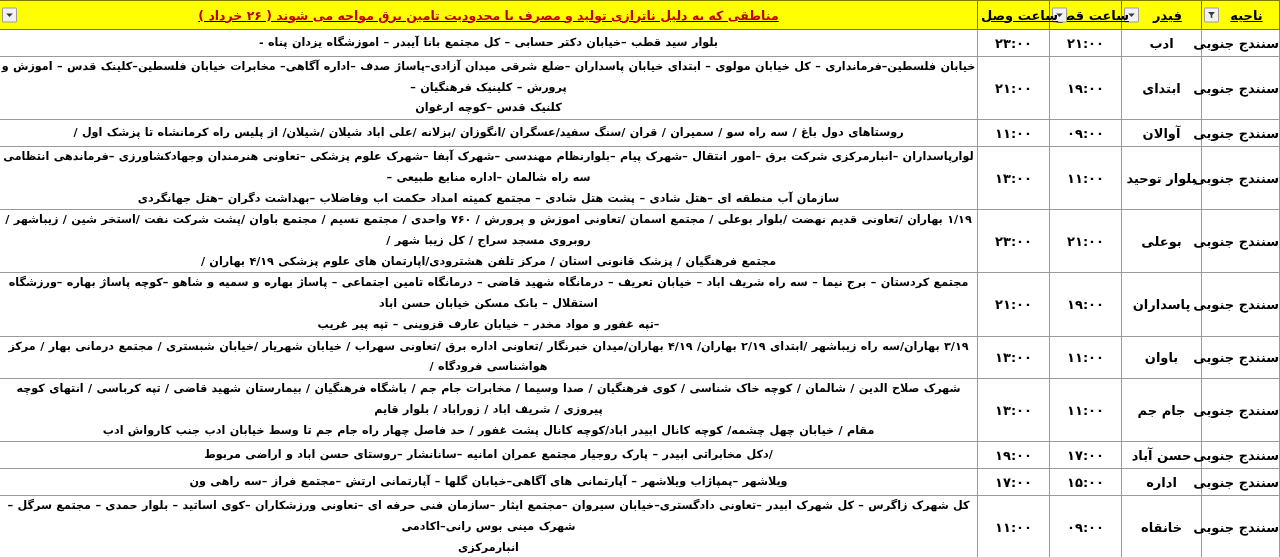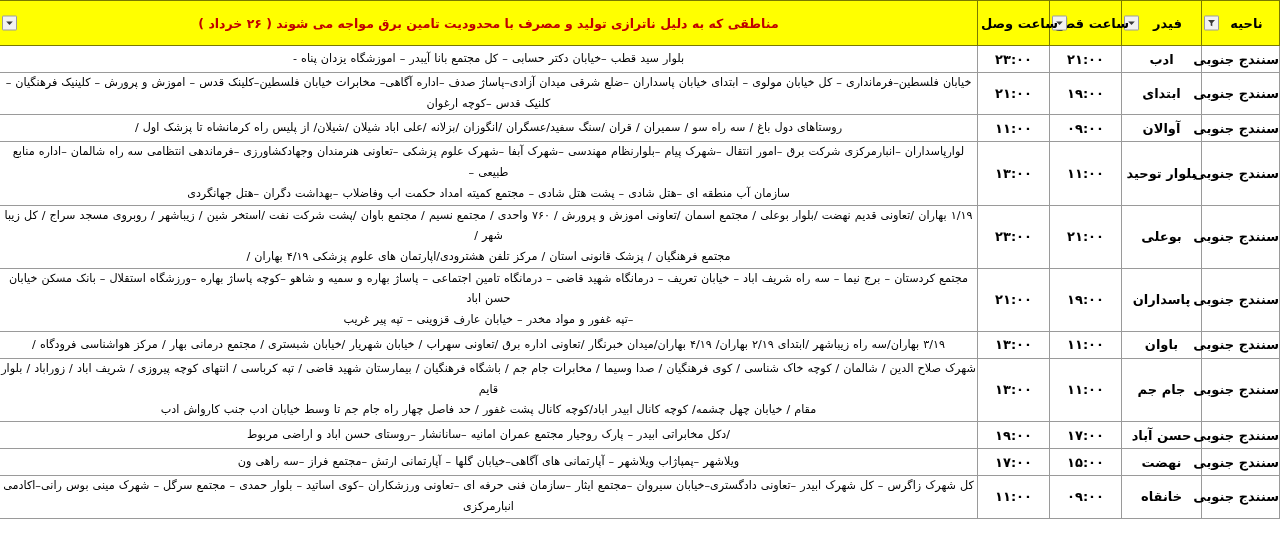--- a/index.html
+++ b/index.html
@@ -29,24 +29,25 @@
   }
 
   
   tr.header-row td {
     background: #ffff00;
     border: 1px solid #7a7a00;
     height: 28px;
   }
   .hdr-cell {
     position: relative;
-    height: 44px;
+    height: 28px;
     display: flex;
     align-items: center;
     justify-content: center;
+    text-decoration: underline;
   }
   .hdr-title-text {
     color: #c00000;
     font-weight: bold;
     font-size: 12.5px;
     letter-spacing: 0;
     white-space: nowrap;
     padding: 0 6px;
   }
   .hdr-col-text {
@@ -78,21 +79,21 @@
   
   td.area-cell, td.feeder-cell, td.time-cell {
     text-align: center;
     font-weight: bold;
     font-size: 13px;
     color: #000000;
     white-space: nowrap;
   }
   td.addr-cell {
     text-align: center;
-    font-weight: normal;
+    font-weight: bold;
     font-size: 11.2px;
     color: #000000;
     line-height: 1.85;
     padding: 3px 6px;
     word-spacing: 0.5px;
   }
   td.addr-cell .addr-line { display: block; }
   tr.data-row { height: 27px; }
 
   
@@ -244,21 +245,21 @@
         <td class="area-cell">سنندج جنوبی</td>
         <td class="feeder-cell">حسن آباد</td>
         <td class="time-cell">۱۷:۰۰</td>
         <td class="time-cell">۱۹:۰۰</td>
         <td class="addr-cell">
           <span class="addr-line">/دکل مخابراتی ابیدر – پارک روجیار مجتمع عمران امانیه  –سانانشار –روستای حسن اباد و اراضی مربوط</span>
         </td>
       </tr>
       <tr class="data-row">
         <td class="area-cell">سنندج جنوبی</td>
-        <td class="feeder-cell">نهضت</td>
+        <td class="feeder-cell">اداره</td>
         <td class="time-cell">۱۵:۰۰</td>
         <td class="time-cell">۱۷:۰۰</td>
         <td class="addr-cell">
           <span class="addr-line">ویلاشهر  –پمپاژاب ویلاشهر – آپارتمانی های آگاهی–خیابان گلها – آپارتمانی ارتش –مجتمع فراز –سه راهی ون</span>
         </td>
       </tr>
       <tr class="data-row">
         <td class="area-cell">سنندج جنوبی</td>
         <td class="feeder-cell">خانقاه</td>
         <td class="time-cell">۰۹:۰۰</td>

